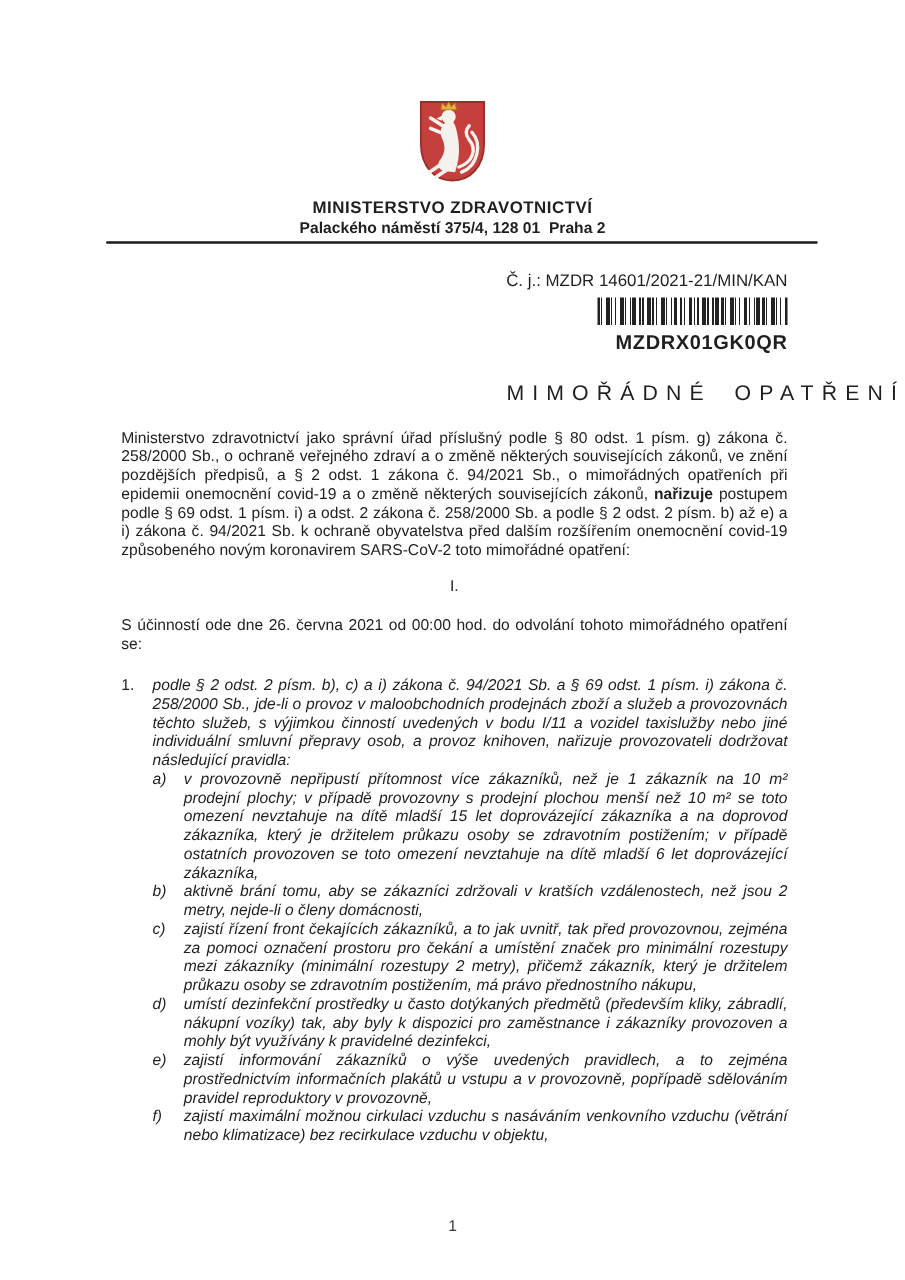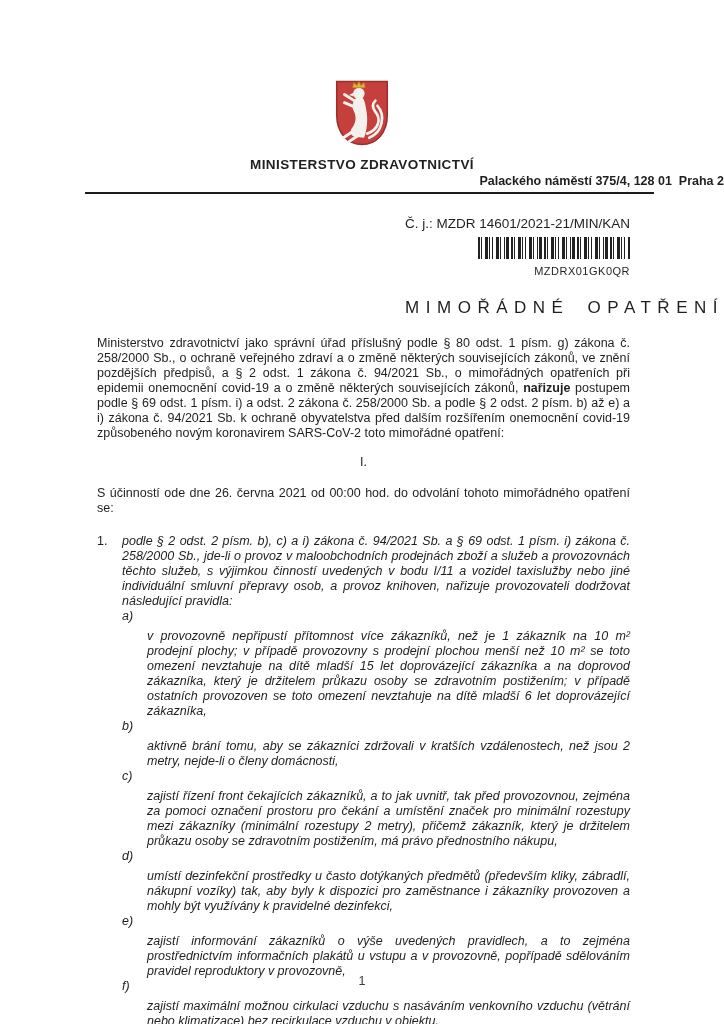--- a/index.html
+++ b/index.html
@@ -23,21 +23,20 @@
     margin-top: 7px;
     font-size: 13.5px;
     font-weight: bold;
     letter-spacing: 0.4px;
   }
   .ministry-address {
     margin-top: 2px;
     font-size: 12.5px;
     font-weight: bold;
     white-space: pre;
-    text-align: right;
   }
   .letterhead-rule {
     border: 0;
     border-top: 2px solid #1c1c1c;
     margin: 4px 70px 0 85px;
   }
 
   
   .meta {
     margin: 22px 94px 0 0;
@@ -52,22 +51,23 @@
     margin-top: 6px;
     background: repeating-linear-gradient(90deg,
       #222 0 2px,  #fff 2px 3px,  #222 3px 4px,  #fff 4px 7px,
       #222 7px 10px,#fff 10px 11px,#222 11px 12px,#fff 12px 14px,
       #222 14px 15px,#fff 15px 18px,#222 18px 21px,#fff 21px 22px,
       #222 22px 23px,#fff 23px 26px,#222 26px 27px,#fff 27px 28px,
       #222 28px 31px,#fff 31px 33px);
   }
   .barcode-code {
     margin-top: 3px;
-    font-size: 11px;
+    font-size: 16px;
     letter-spacing: 0.5px;
+    font-weight: bold;
   }
 
   
   .doc-title {
     margin-top: 21px;
     text-align: right;
     font-size: 17px;
     font-weight: normal;
     letter-spacing: 6.5px;
     word-spacing: 7px;
@@ -92,21 +92,21 @@
   .effective { margin-top: 16px; }
 
   .num-list { margin-top: 18px; }
   .num-item { display: flex; }
   .num-item > .marker { width: 25px; flex: 0 0 25px; }
   .num-item > .item-body { flex: 1; text-align: justify; font-style: italic; }
 
   .sub-list { margin-top: 0; }
   .sub-item { display: flex; }
   .sub-item > .marker { width: 25px; flex: 0 0 25px; }
-  .sub-item > .item-body { flex: 1; text-align: justify; margin-top: 20px; }
+  .sub-item > .item-body { flex: 1; text-align: justify; }
 
   .page-number {
     position: absolute;
     bottom: 36px;
     left: 0;
     width: 100%;
     text-align: center;
     font-size: 12.5px;
     color: #3a3a3a;
   }

